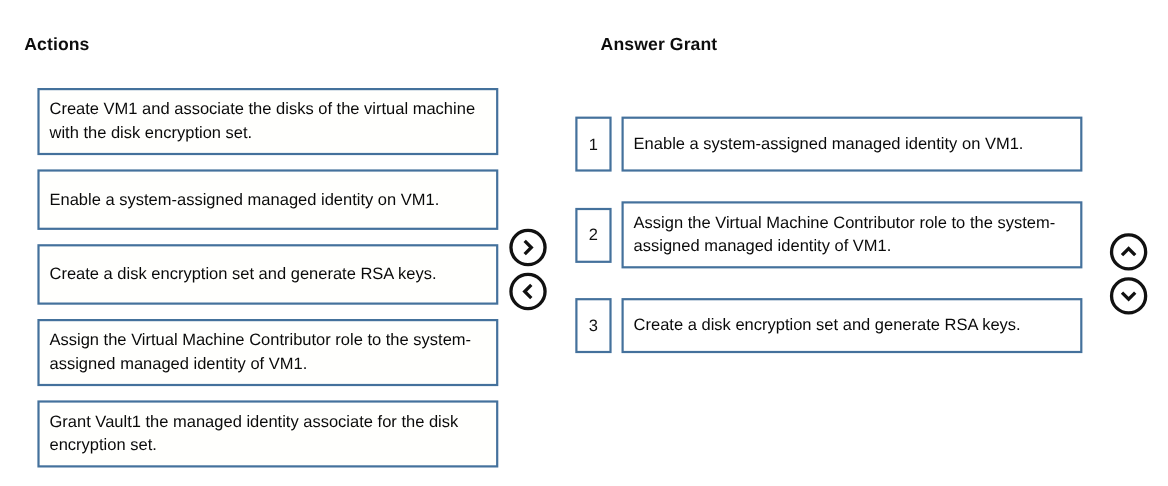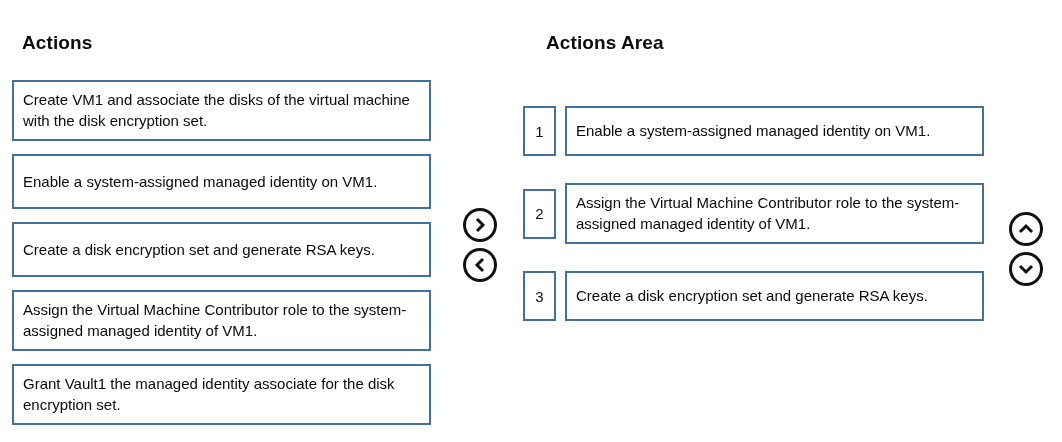--- a/index.html
+++ b/index.html
@@ -11,33 +11,33 @@
     width: 1062px;
     height: 442px;
     position: relative;
     font-family: "Liberation Sans", sans-serif;
     color: #000000;
     overflow: hidden;
   }
 
   .panel-title {
     position: absolute;
-    font-size: 19px;
+    font-size: 16px;
     font-weight: bold;
     letter-spacing: 0.1px;
     color: #0d0d0d;
     white-space: nowrap;
   }
   #actions-title { left: 22px; top: 32px; }
   #answer-title  { left: 546px; top: 32px; }
 
   
   #actions-list {
     position: absolute;
-    left: 12px;
+    left: 34px;
     top: 80px;
     width: 419px;
   }
   .action-item {
     box-sizing: border-box;
     width: 419px;
     border: 2px solid #44719c;
     background: #fffffd;
     margin-bottom: 13px;
     padding: 7px 9px 8px 9px;
@@ -145,21 +145,21 @@
   </div>
   <div class="circle-btn">
     <span>
       <svg width="14" height="16" viewBox="0 0 14 16" aria-hidden="true">
         <polyline points="10,2 4,8 10,14" fill="none" stroke="#111111" stroke-width="3" stroke-linecap="butt" stroke-linejoin="miter"></polyline>
       </svg>
     </span>
   </div>
 </div>
 
-<div id="answer-title" class="panel-title">Actions Area</div>
+<div id="answer-title" class="panel-title">Answer Grant</div>
 
 <div id="answer-list">
   <div class="answer-row">
     <div class="answer-index">1</div>
     <div class="answer-text">Enable a system-assigned managed identity on VM1.</div>
   </div>
   <div class="answer-row">
     <div class="answer-index">2</div>
     <div class="answer-text">Assign the Virtual Machine Contributor role to the system-assigned managed identity of VM1.</div>
   </div>

